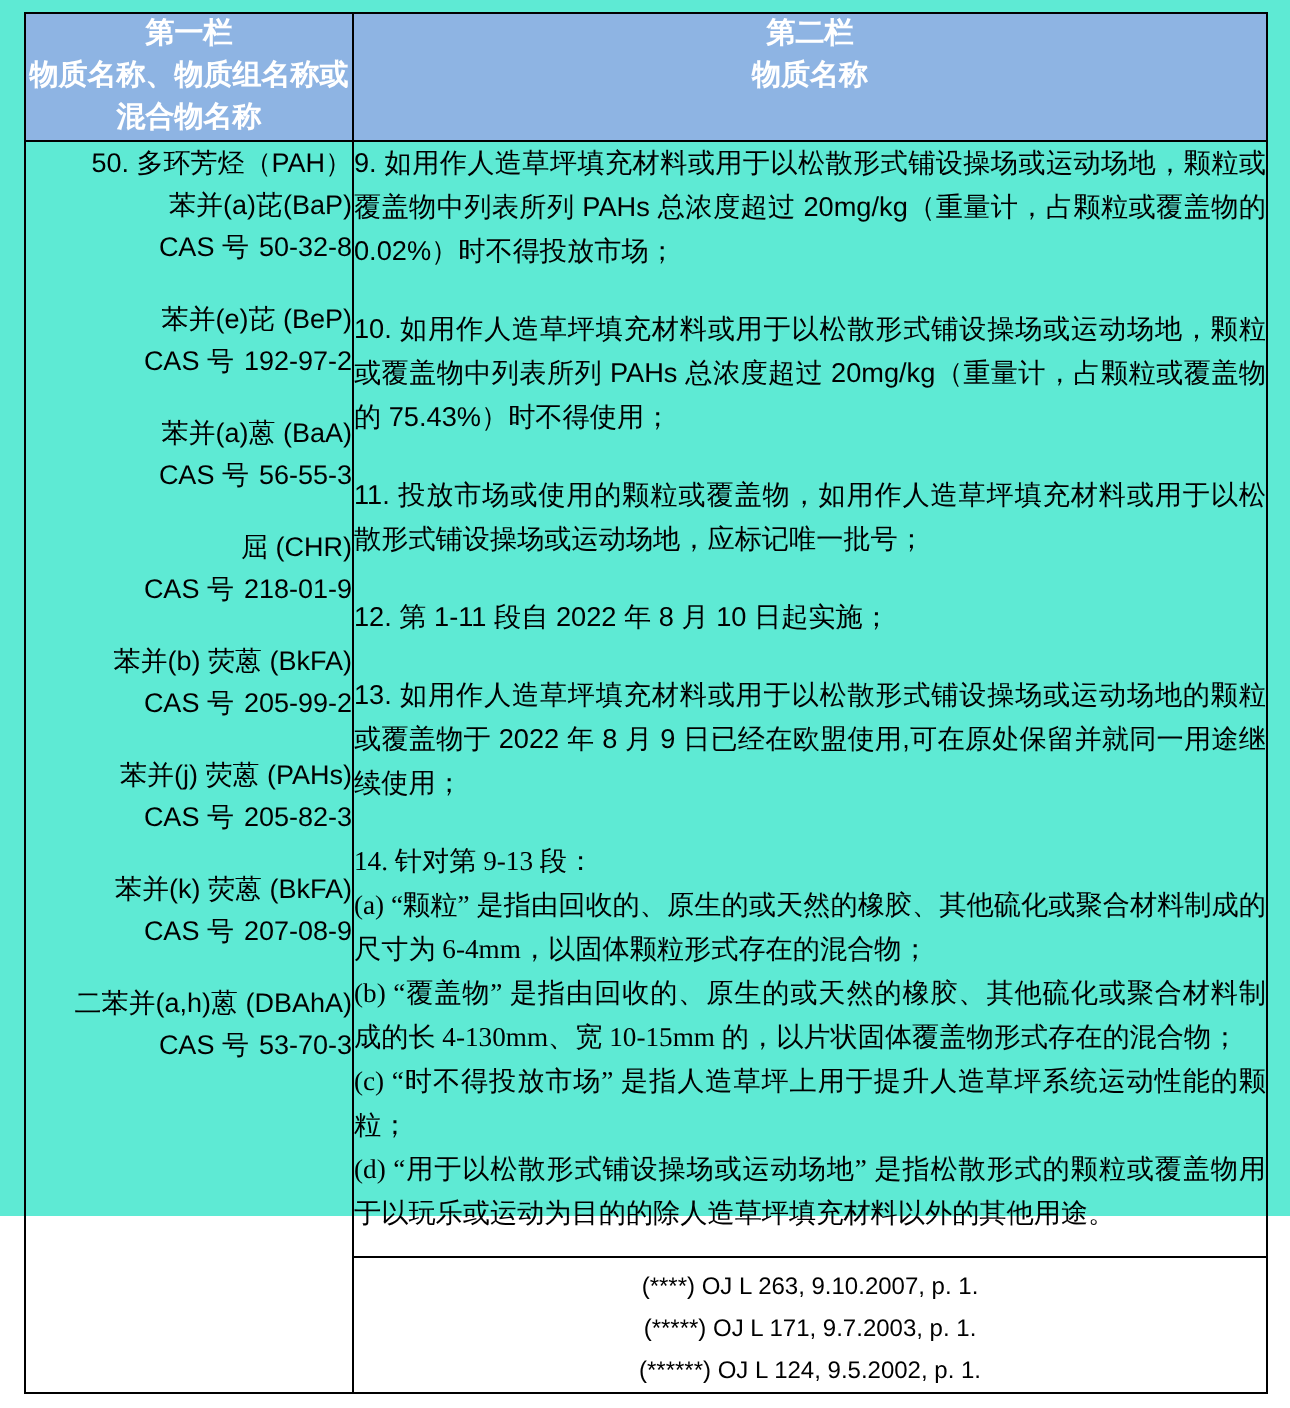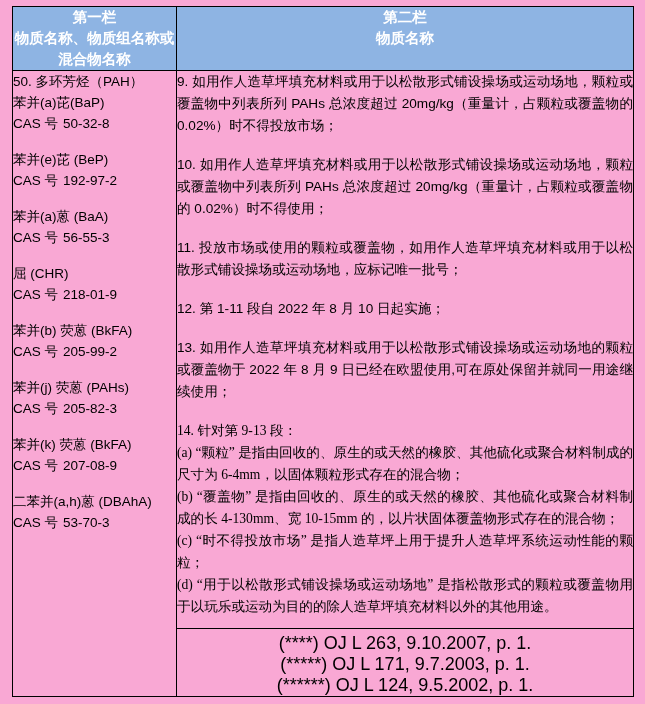--- a/index.html
+++ b/index.html
@@ -10,22 +10,22 @@
   body {
     width: 645px;
     height: 704px;
     font-family: "Liberation Sans", "DejaVu Sans", sans-serif;
     color: #000000;
     overflow: hidden;
   }
   .page {
     position: relative;
     width: 645px;
-    height: 704px;
-    background: #f9a8d4;
+    height: 608px;
+    background: #5eead4;
   }
   table.reg-table {
     position: absolute;
     left: 12px;
     top: 6px;
     width: 621px;
     border-collapse: collapse;
     table-layout: fixed;
   }
   table.reg-table td, table.reg-table th {
@@ -43,21 +43,21 @@
     text-align: center;
     font-weight: bold;
     font-size: 14.5px;
     line-height: 21px;
     padding: 5px 4px 6px 4px;
   }
   th.hdr .hdr-line { display: block; white-space: nowrap; }
 
   
   td.left-cell {
-    text-align: left;
+    text-align: right;
     font-size: 13.5px;
     line-height: 21px;
     padding: 5px 3px 8px 3px;
   }
   .sub-group { margin-bottom: 15px; }
   .sub-group:last-child { margin-bottom: 4px; }
   .sub-line { display: block; white-space: nowrap; }
   .sub-line .spacer { display: inline-block; width: 5px; }
 
   
@@ -78,21 +78,21 @@
     text-justify: inter-ideograph;
     font-family: Liberation Serif, serif;
   }
   .footnotes {
     margin-top: 10px;
     border-top: 1px solid #000000;
     padding-top: 4px;
   }
   .footnote {
     text-align: center;
-    font-size: 18px;
+    font-size: 12px;
     line-height: 21px;
     white-space: nowrap;
   }
 </style>
 </head>
 <body>
 
 <div class="page">
   <table class="reg-table">
     <colgroup>
@@ -154,21 +154,21 @@
 
           <div class="sub-group">
             <span class="sub-line">二苯并(a,h)蒽 (DBAhA)</span>
             <span class="sub-line"><span>CAS 号</span><span class="spacer"></span><span>53-70-3</span></span>
           </div>
 
         </td>
 
         <td class="right-cell">
           <p class="para">9. 如用作人造草坪填充材料或用于以松散形式铺设操场或运动场地，颗粒或覆盖物中列表所列 PAHs 总浓度超过 20mg/kg（重量计，占颗粒或覆盖物的 0.02%）时不得投放市场；</p>
-          <p class="para">10. 如用作人造草坪填充材料或用于以松散形式铺设操场或运动场地，颗粒或覆盖物中列表所列 PAHs 总浓度超过 20mg/kg（重量计，占颗粒或覆盖物的 0.02%）时不得使用；</p>
+          <p class="para">10. 如用作人造草坪填充材料或用于以松散形式铺设操场或运动场地，颗粒或覆盖物中列表所列 PAHs 总浓度超过 20mg/kg（重量计，占颗粒或覆盖物的 75.43%）时不得使用；</p>
           <p class="para">11. 投放市场或使用的颗粒或覆盖物，如用作人造草坪填充材料或用于以松散形式铺设操场或运动场地，应标记唯一批号；</p>
           <p class="para">12. 第 1-11 段自 2022 年 8 月 10 日起实施；</p>
           <p class="para">13. 如用作人造草坪填充材料或用于以松散形式铺设操场或运动场地的颗粒或覆盖物于 2022 年 8 月 9 日已经在欧盟使用,可在原处保留并就同一用途继续使用；</p>
           <p class="sub-para">14. 针对第 9-13 段：</p>
           <p class="sub-para">(a) “颗粒” 是指由回收的、原生的或天然的橡胶、其他硫化或聚合材料制成的尺寸为 6-4mm，以固体颗粒形式存在的混合物；</p>
           <p class="sub-para">(b) “覆盖物” 是指由回收的、原生的或天然的橡胶、其他硫化或聚合材料制成的长 4-130mm、宽 10-15mm 的，以片状固体覆盖物形式存在的混合物；</p>
           <p class="sub-para">(c) “时不得投放市场” 是指人造草坪上用于提升人造草坪系统运动性能的颗粒；</p>
           <p class="sub-para">(d) “用于以松散形式铺设操场或运动场地” 是指松散形式的颗粒或覆盖物用于以玩乐或运动为目的的除人造草坪填充材料以外的其他用途。</p>
 
           <div class="footnotes">

